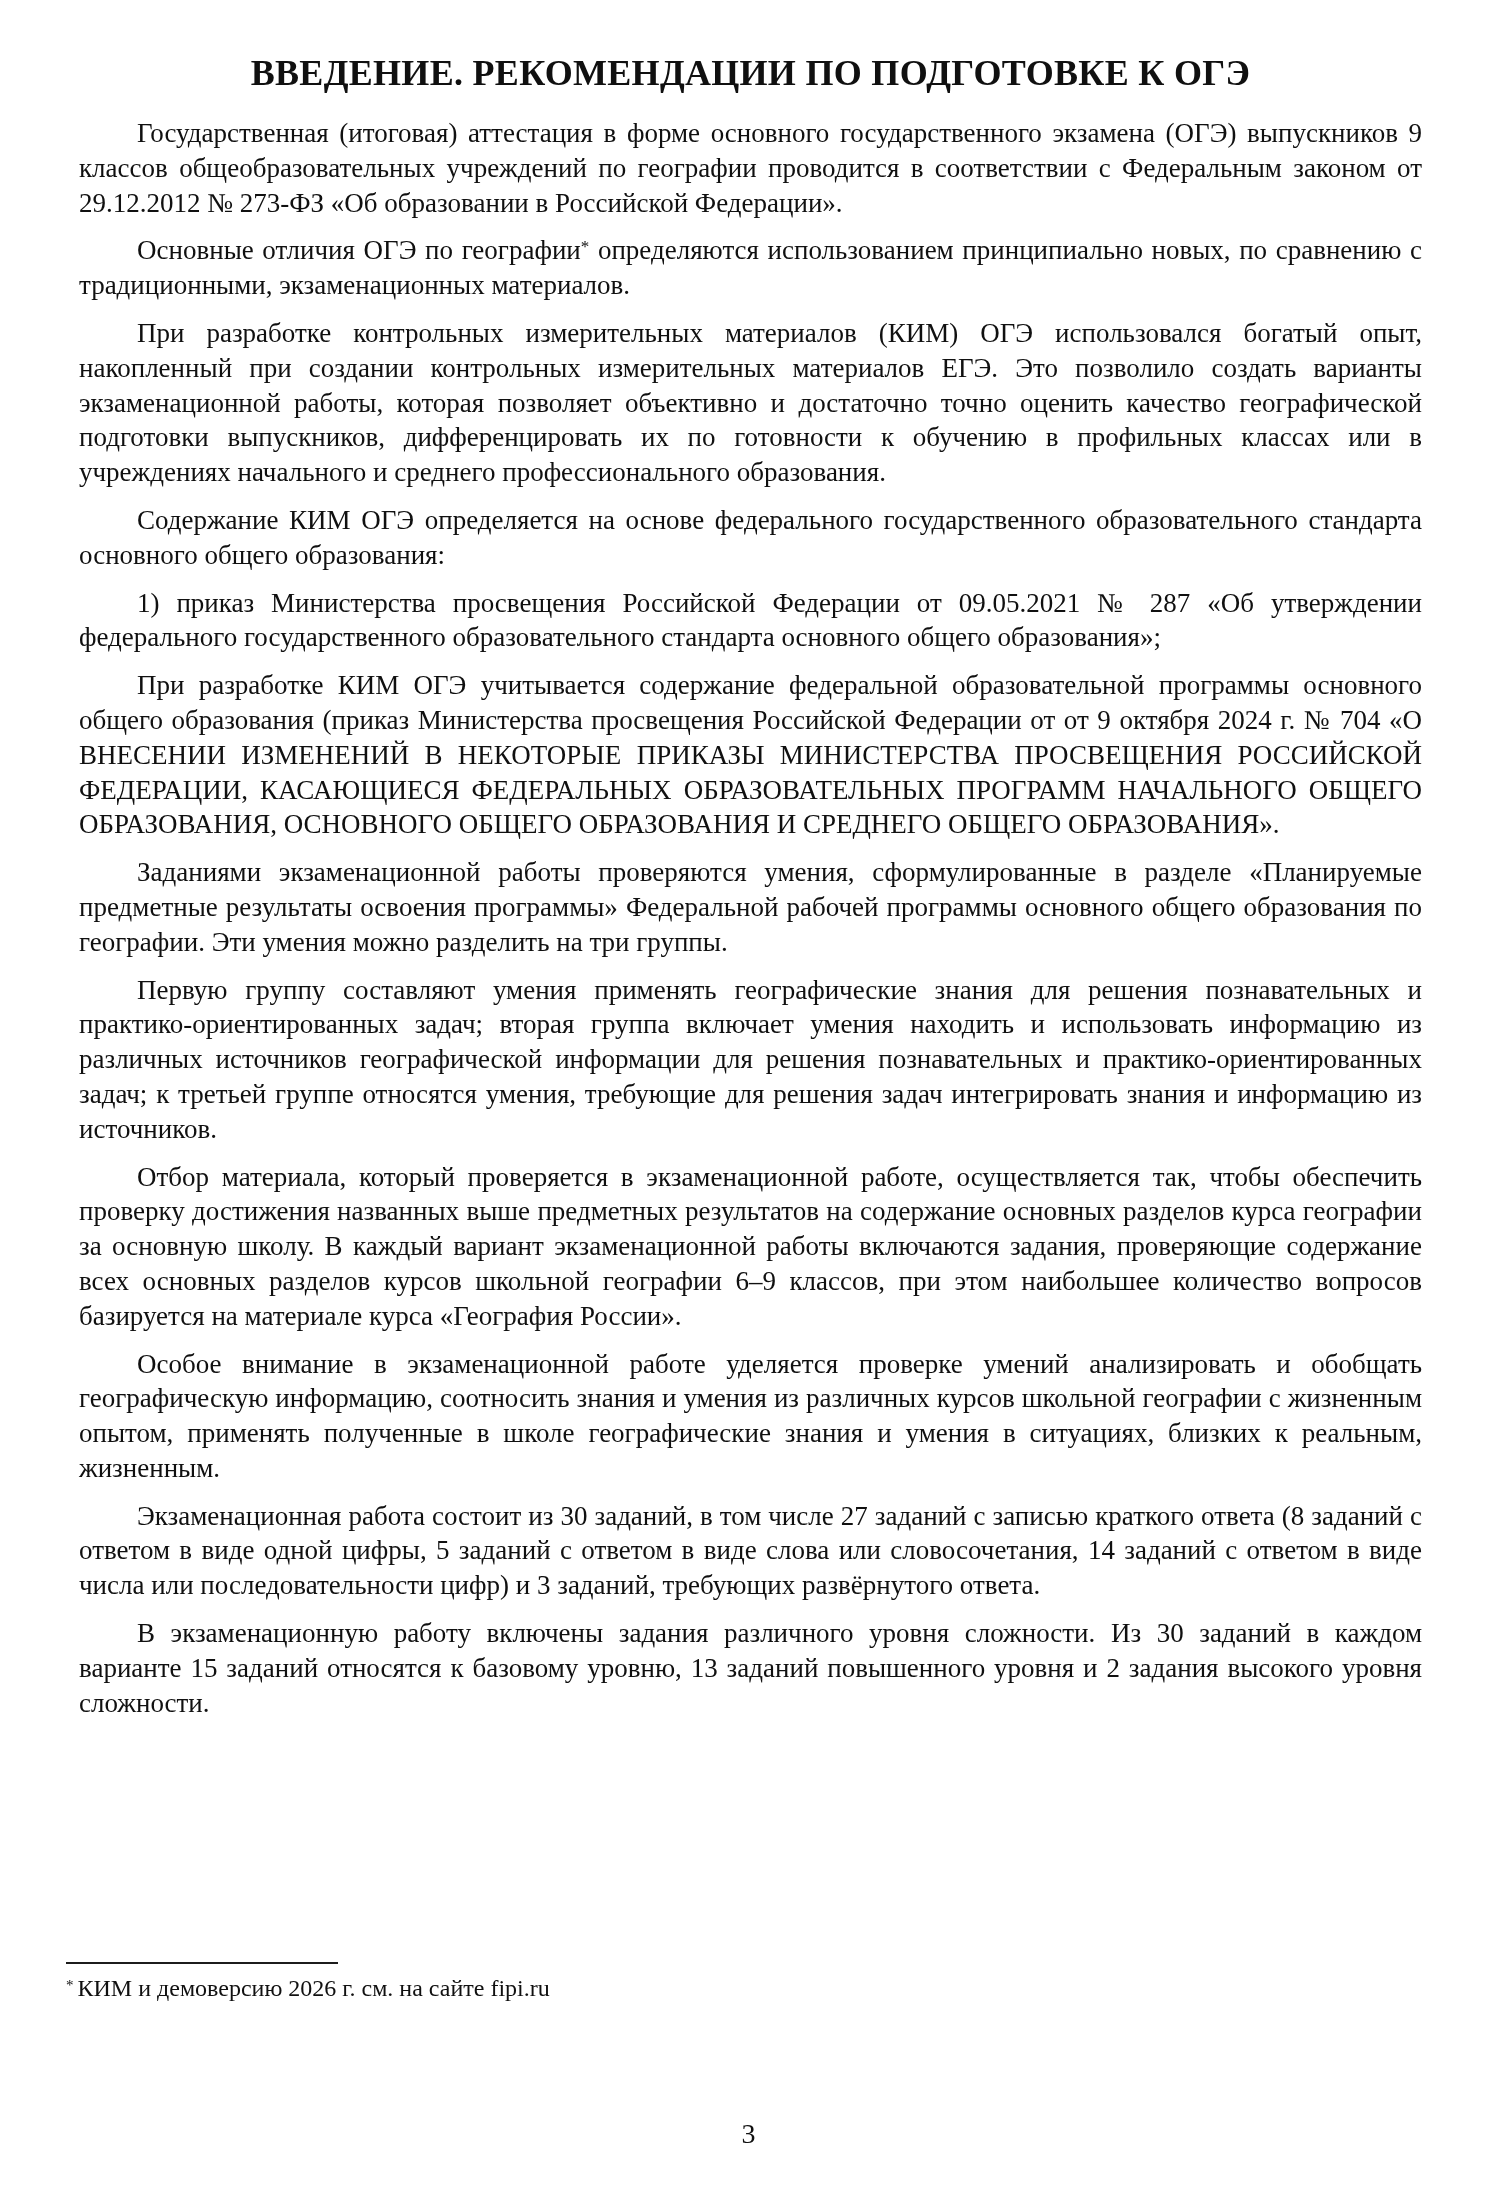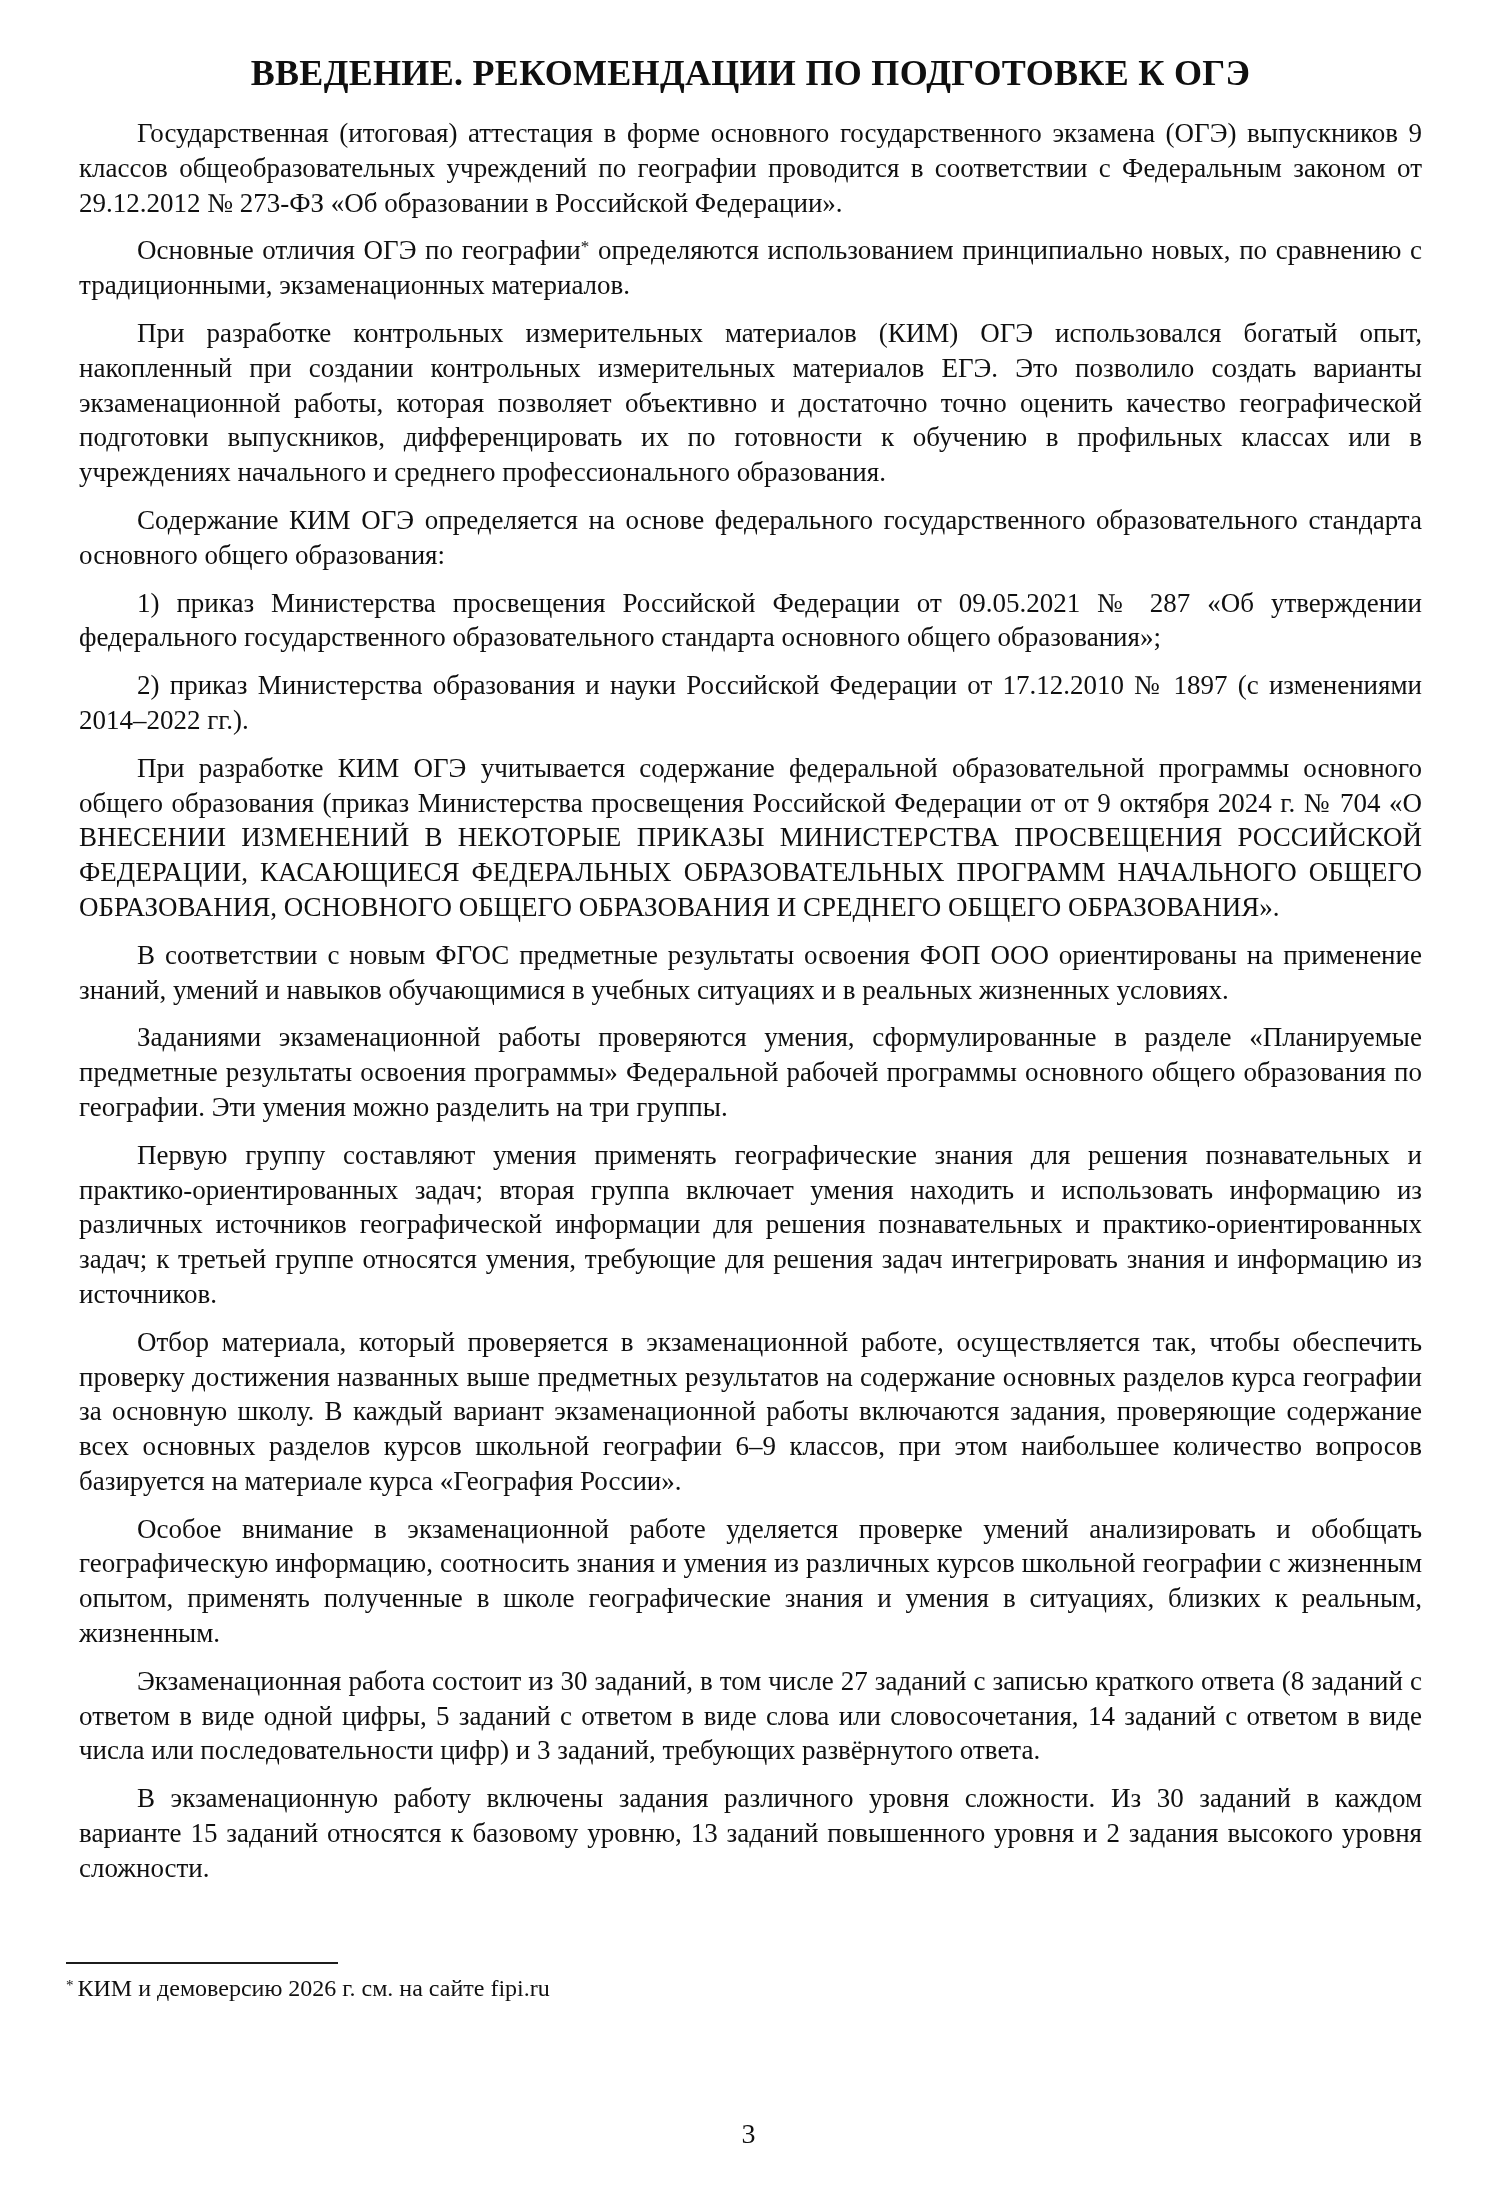--- a/index.html
+++ b/index.html
@@ -81,23 +81,21 @@
 <div class="page">
 
   <h1 class="doc-title">ВВЕДЕНИЕ. РЕКОМЕНДАЦИИ ПО ПОДГОТОВКЕ К ОГЭ</h1>
 
   <div class="body-text">
     <p>Государственная (итоговая) аттестация в форме основного государственного экзамена (ОГЭ) выпускников 9 классов общеобразовательных учреждений по географии проводится в соответствии с Федеральным законом от 29.12.2012 № 273-ФЗ «Об образовании в Российской Федерации».</p>
     <p><span>Основные отличия ОГЭ по географии</span><sup class="fn-marker">*</sup><span> определяются использованием принципиально новых, по сравнению с традиционными, экзаменационных материалов.</span></p>
     <p>При разработке контрольных измерительных материалов (КИМ) ОГЭ использовался богатый опыт, накопленный при создании контрольных измерительных материалов ЕГЭ. Это позволило создать варианты экзаменационной работы, которая позволяет объективно и достаточно точно оценить качество географической подготовки выпускников, дифференцировать их по готовности к обучению в профильных классах или в учреждениях начального и среднего профессионального образования.</p>
     <p>Содержание КИМ ОГЭ определяется на основе федерального государственного образовательного стандарта основного общего образования:</p>
     <p>1) приказ Министерства просвещения Российской Федерации от 09.05.2021 № 287 «Об утверждении федерального государственного образовательного стандарта основного общего образования»;</p>
-    <p>2) приказ Министерства образования и науки Российской Федерации от 17.12.2010 № 1897 (с изменениями 2014–2022 гг.).</p>
     <p>При разработке КИМ ОГЭ учитывается содержание федеральной образовательной программы основного общего образования (приказ Министерства просвещения Российской Федерации от от 9 октября 2024 г. № 704 «О ВНЕСЕНИИ ИЗМЕНЕНИЙ В НЕКОТОРЫЕ ПРИКАЗЫ МИНИСТЕРСТВА ПРОСВЕЩЕНИЯ РОССИЙСКОЙ ФЕДЕРАЦИИ, КАСАЮЩИЕСЯ ФЕДЕРАЛЬНЫХ ОБРАЗОВАТЕЛЬНЫХ ПРОГРАММ НАЧАЛЬНОГО ОБЩЕГО ОБРАЗОВАНИЯ, ОСНОВНОГО ОБЩЕГО ОБРАЗОВАНИЯ И СРЕДНЕГО ОБЩЕГО ОБРАЗОВАНИЯ».</p>
-    <p>В соответствии с новым ФГОС предметные результаты освоения ФОП ООО ориентированы на применение знаний, умений и навыков обучающимися в учебных ситуациях и в реальных жизненных условиях.</p>
     <p>Заданиями экзаменационной работы проверяются умения, сформулированные в разделе «Планируемые предметные результаты освоения программы» Федеральной рабочей программы основного общего образования по географии. Эти умения можно разделить на три группы.</p>
     <p>Первую группу составляют умения применять географические знания для решения познавательных и практико-ориентированных задач; вторая группа включает умения находить и использовать информацию из различных источников географической информации для решения познавательных и практико-ориентированных задач; к третьей группе относятся умения, требующие для решения задач интегрировать знания и информацию из источников.</p>
     <p>Отбор материала, который проверяется в экзаменационной работе, осуществляется так, чтобы обеспечить проверку достижения названных выше предметных результатов на содержание основных разделов курса географии за основную школу. В каждый вариант экзаменационной работы включаются задания, проверяющие содержание всех основных разделов курсов школьной географии 6–9 классов, при этом наибольшее количество вопросов базируется на материале курса «География России».</p>
     <p>Особое внимание в экзаменационной работе уделяется проверке умений анализировать и обобщать географическую информацию, соотносить знания и умения из различных курсов школьной географии с жизненным опытом, применять полученные в школе географические знания и умения в ситуациях, близких к реальным, жизненным.</p>
     <p>Экзаменационная работа состоит из 30 заданий, в том числе 27 заданий с записью краткого ответа (8 заданий с ответом в виде одной цифры, 5 заданий с ответом в виде слова или словосочетания, 14 заданий с ответом в виде числа или последовательности цифр) и 3 заданий, требующих развёрнутого ответа.</p>
     <p>В экзаменационную работу включены задания различного уровня сложности. Из 30 заданий в каждом варианте 15 заданий относятся к базовому уровню, 13 заданий повышенного уровня и 2 задания высокого уровня сложности.</p>
   </div>
 
   <div class="footnote">
     <div class="footnote-rule"></div>

